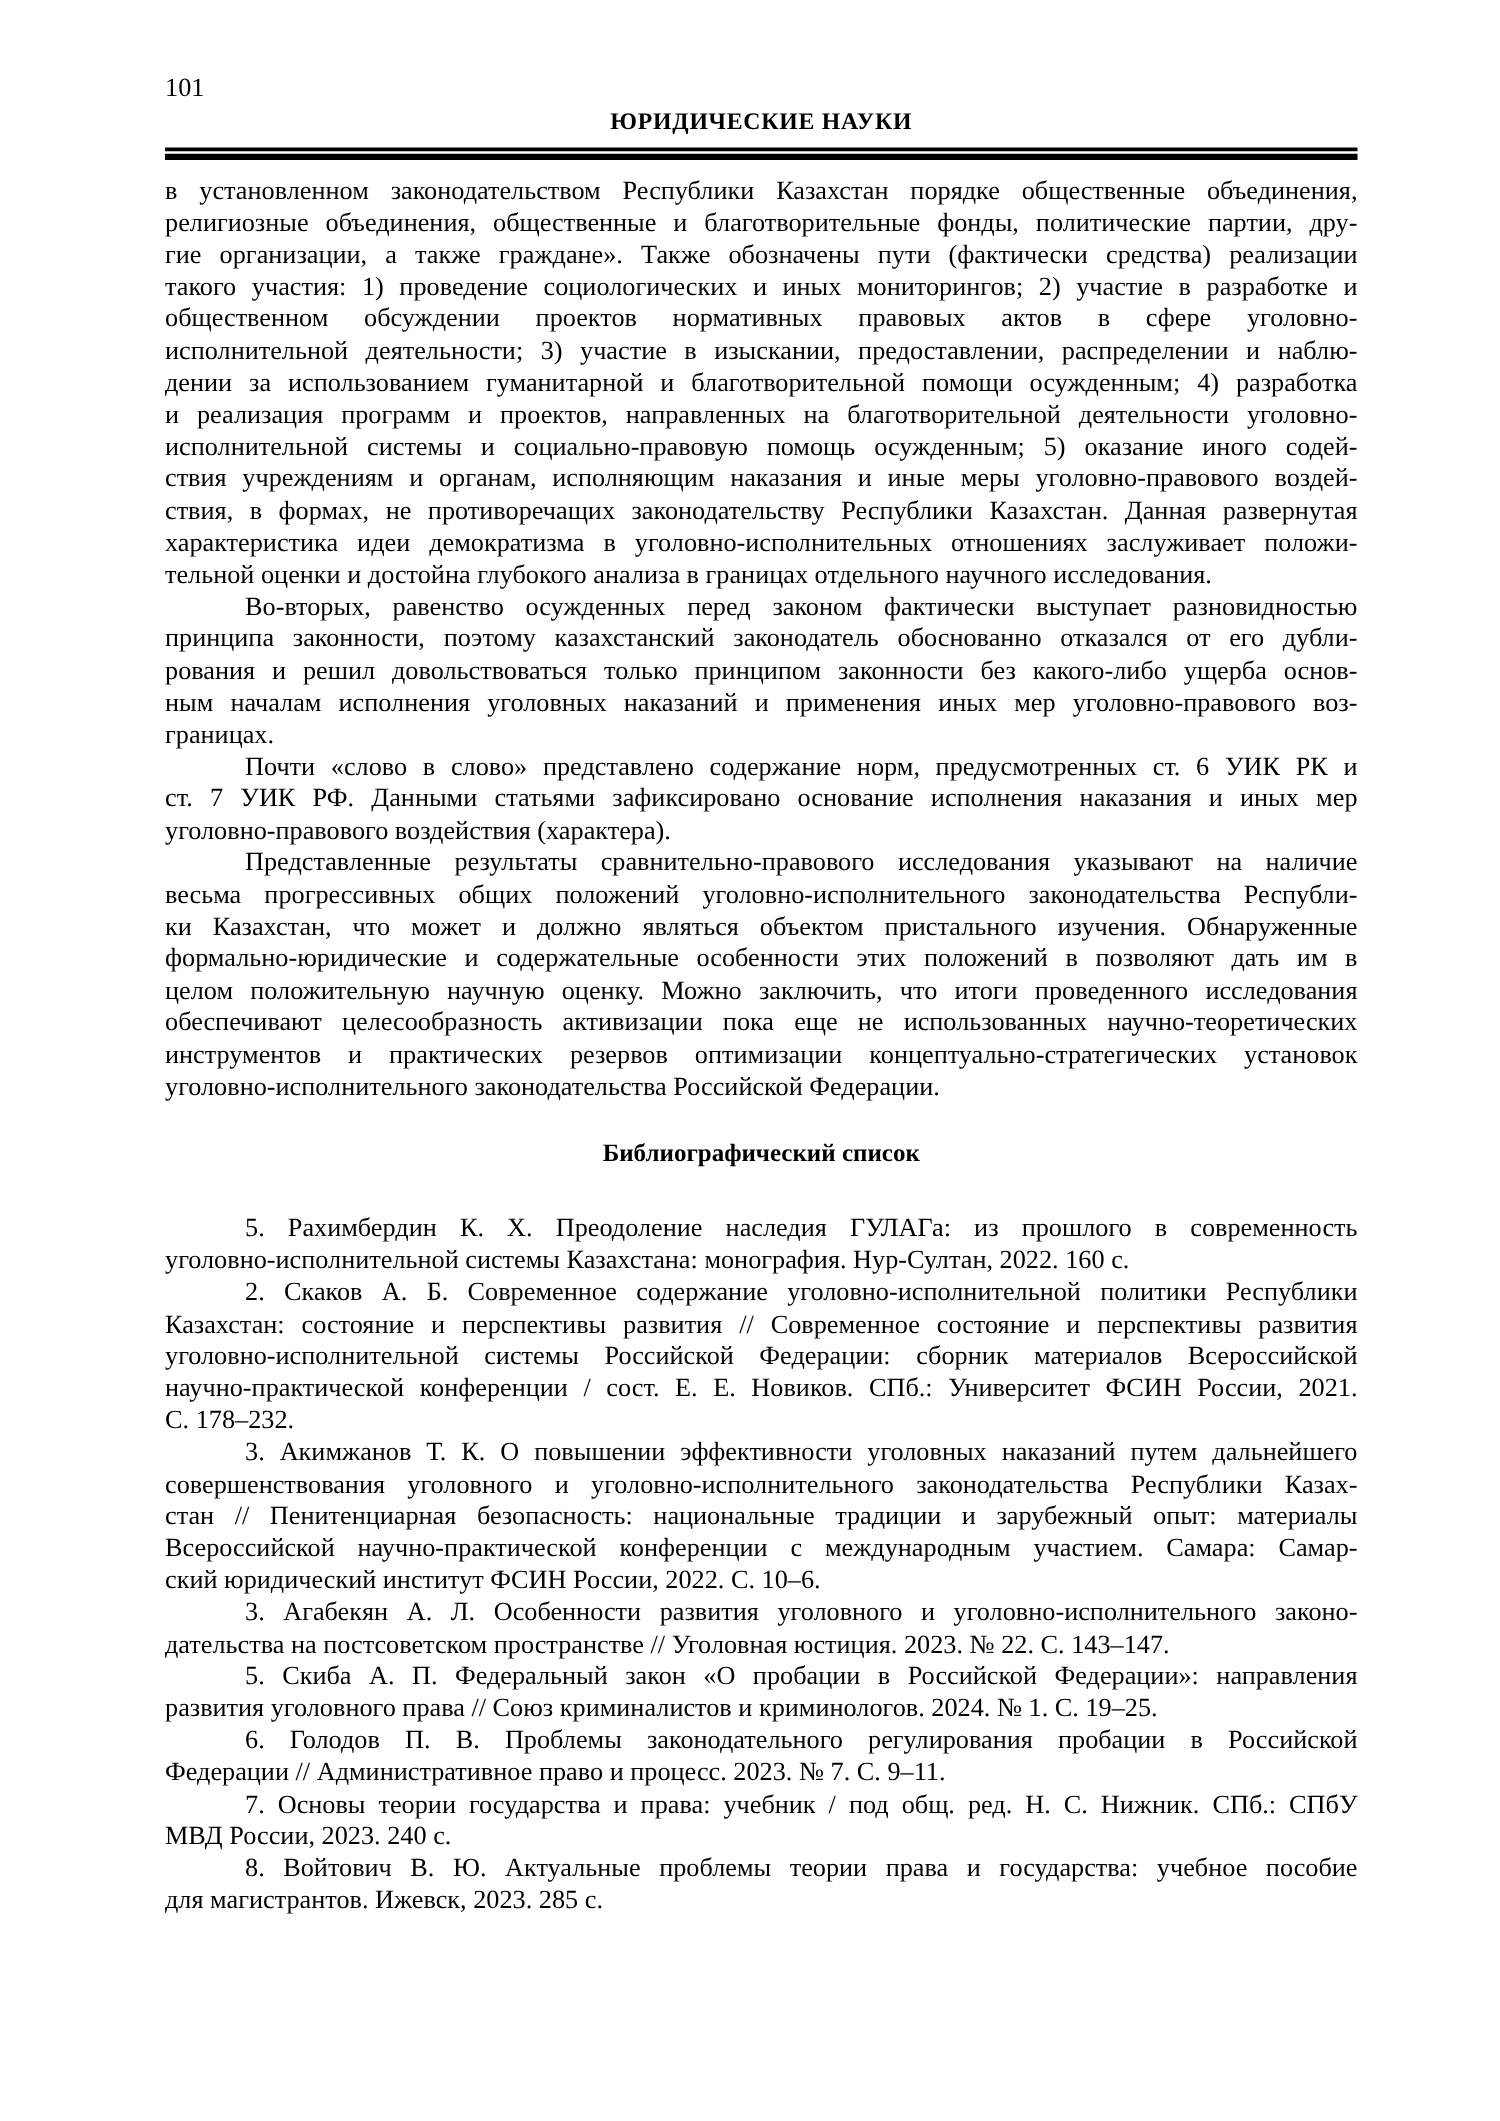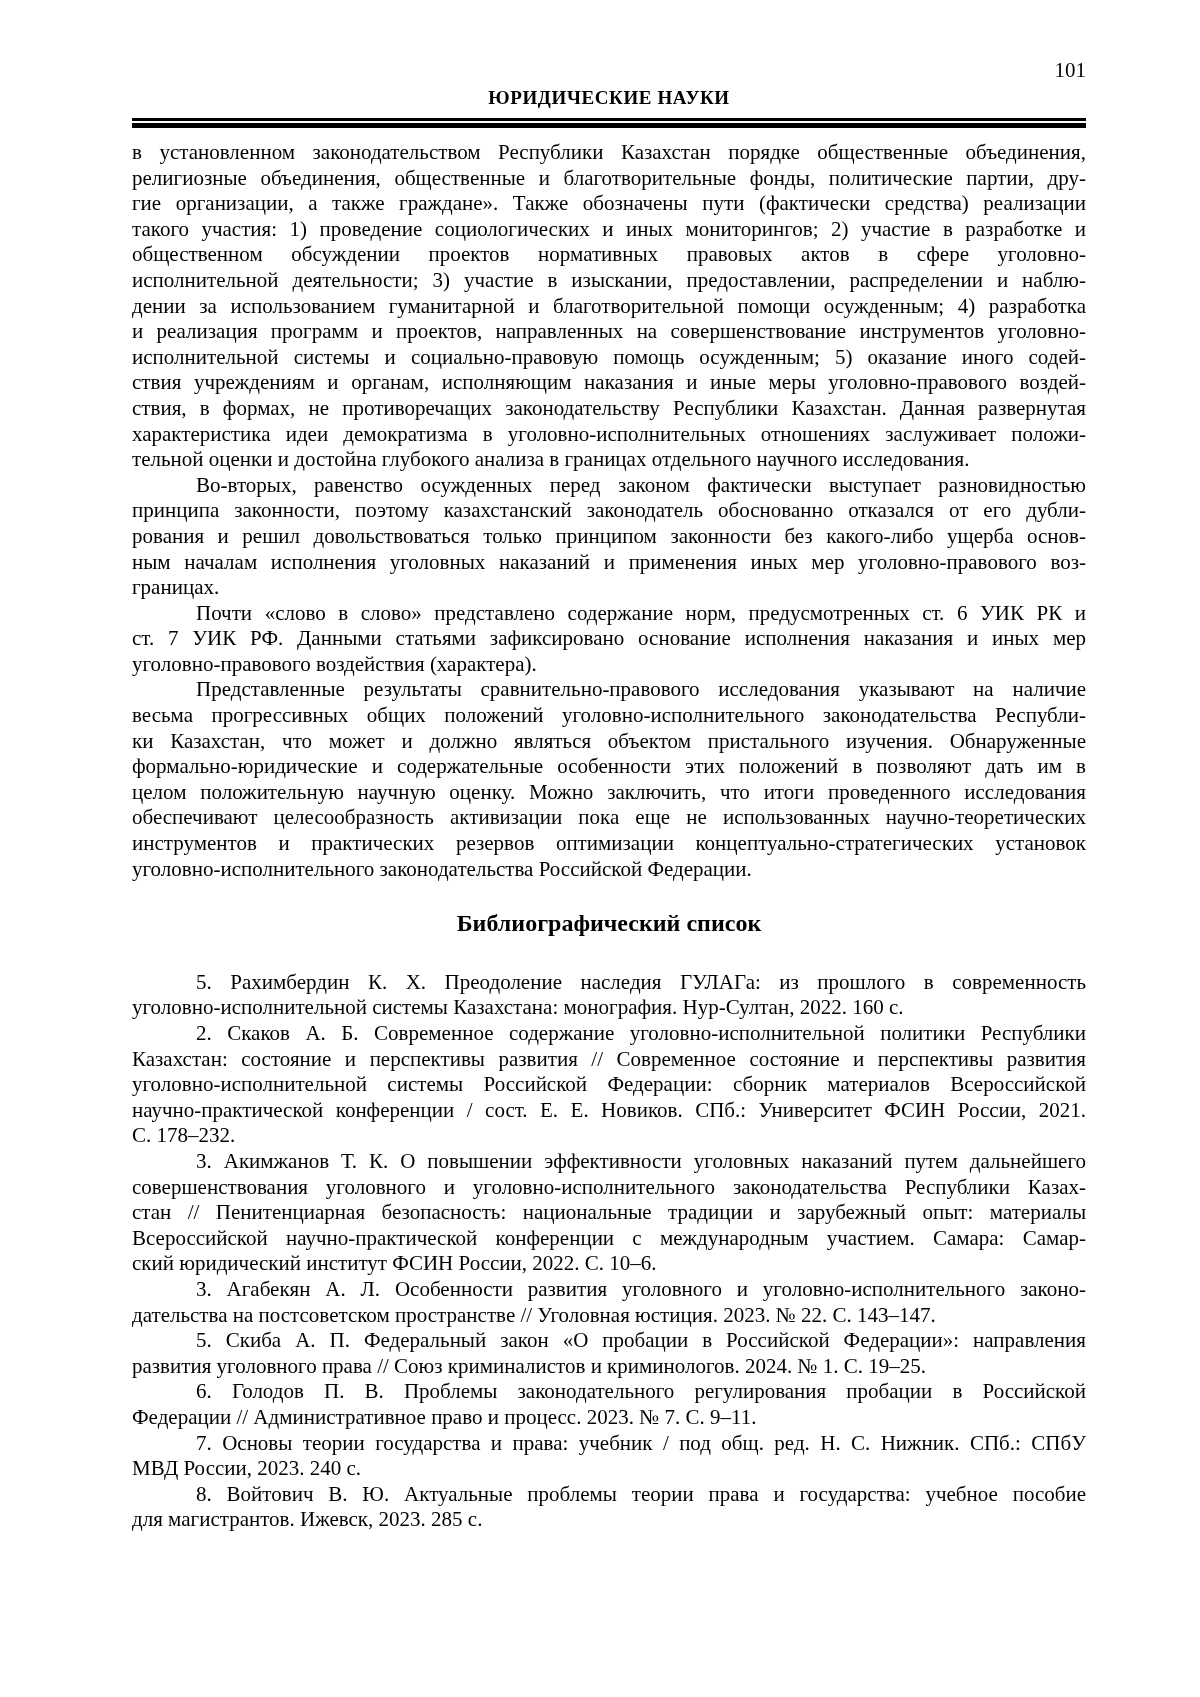--- a/index.html
+++ b/index.html
@@ -10,21 +10,20 @@
     background: #ffffff;
     color: #000000;
     font-family: "Liberation Serif", "DejaVu Serif", serif;
     overflow: hidden;
     position: relative;
   }
   .content { padding: 0 114px 0 132px; }
 
   .page-number {
     padding-top: 58px;
-    text-align: right;
     font-size: 21px;
     line-height: 24px;
   }
   .running-head {
     margin-top: 5px;
     text-align: center;
     font-weight: bold;
     font-size: 19px;
     letter-spacing: 0.6px;
     line-height: 22px;
@@ -39,21 +38,21 @@
   .body-text { margin-top: 12px; }
 
   .line { text-align: justify; text-align-last: justify; font-family: Liberation Serif, serif; }
   .line.last { text-align-last: left; }
   .line.indent { padding-left: 64px; }
 
   .bib-heading {
     margin: 29px 0 33px 0;
     text-align: center;
     font-weight: bold;
-    font-size: 24px;
+    font-size: 20px;
     line-height: 25.6px;
   }
 </style>
 </head>
 <body>
 
 <div class="page">
   <div class="content">
 
     <div class="page-number">101</div>
@@ -67,21 +66,21 @@
 
     <div class="body-text" id="article-body">
         <div>
           <div class="line">в установленном законодательством Республики Казахстан порядке общественные объединения,</div>
           <div class="line">религиозные объединения, общественные и благотворительные фонды, политические партии, дру-</div>
           <div class="line">гие организации, а также граждане». Также обозначены пути (фактически средства) реализации</div>
           <div class="line">такого участия: 1) проведение социологических и иных мониторингов; 2) участие в разработке и</div>
           <div class="line">общественном обсуждении проектов нормативных правовых актов в сфере уголовно-</div>
           <div class="line">исполнительной деятельности; 3) участие в изыскании, предоставлении, распределении и наблю-</div>
           <div class="line">дении за использованием гуманитарной и благотворительной помощи осужденным; 4) разработка</div>
-          <div class="line">и реализация программ и проектов, направленных на совершенствование инструментов уголовно-</div>
+          <div class="line">и реализация программ и проектов, направленных на благотворительной деятельности уголовно-</div>
           <div class="line">исполнительной системы и социально-правовую помощь осужденным; 5) оказание иного содей-</div>
           <div class="line">ствия учреждениям и органам, исполняющим наказания и иные меры уголовно-правового воздей-</div>
           <div class="line">ствия, в формах, не противоречащих законодательству Республики Казахстан. Данная развернутая</div>
           <div class="line">характеристика идеи демократизма в уголовно-исполнительных отношениях заслуживает положи-</div>
           <div class="line last">тельной оценки и достойна глубокого анализа в границах отдельного научного исследования.</div>
         </div>
         <div>
           <div class="line indent">Во-вторых, равенство осужденных перед законом фактически выступает разновидностью</div>
           <div class="line">принципа законности, поэтому казахстанский законодатель обоснованно отказался от его дубли-</div>
           <div class="line">рования и решил довольствоваться только принципом законности без какого-либо ущерба основ-</div>

